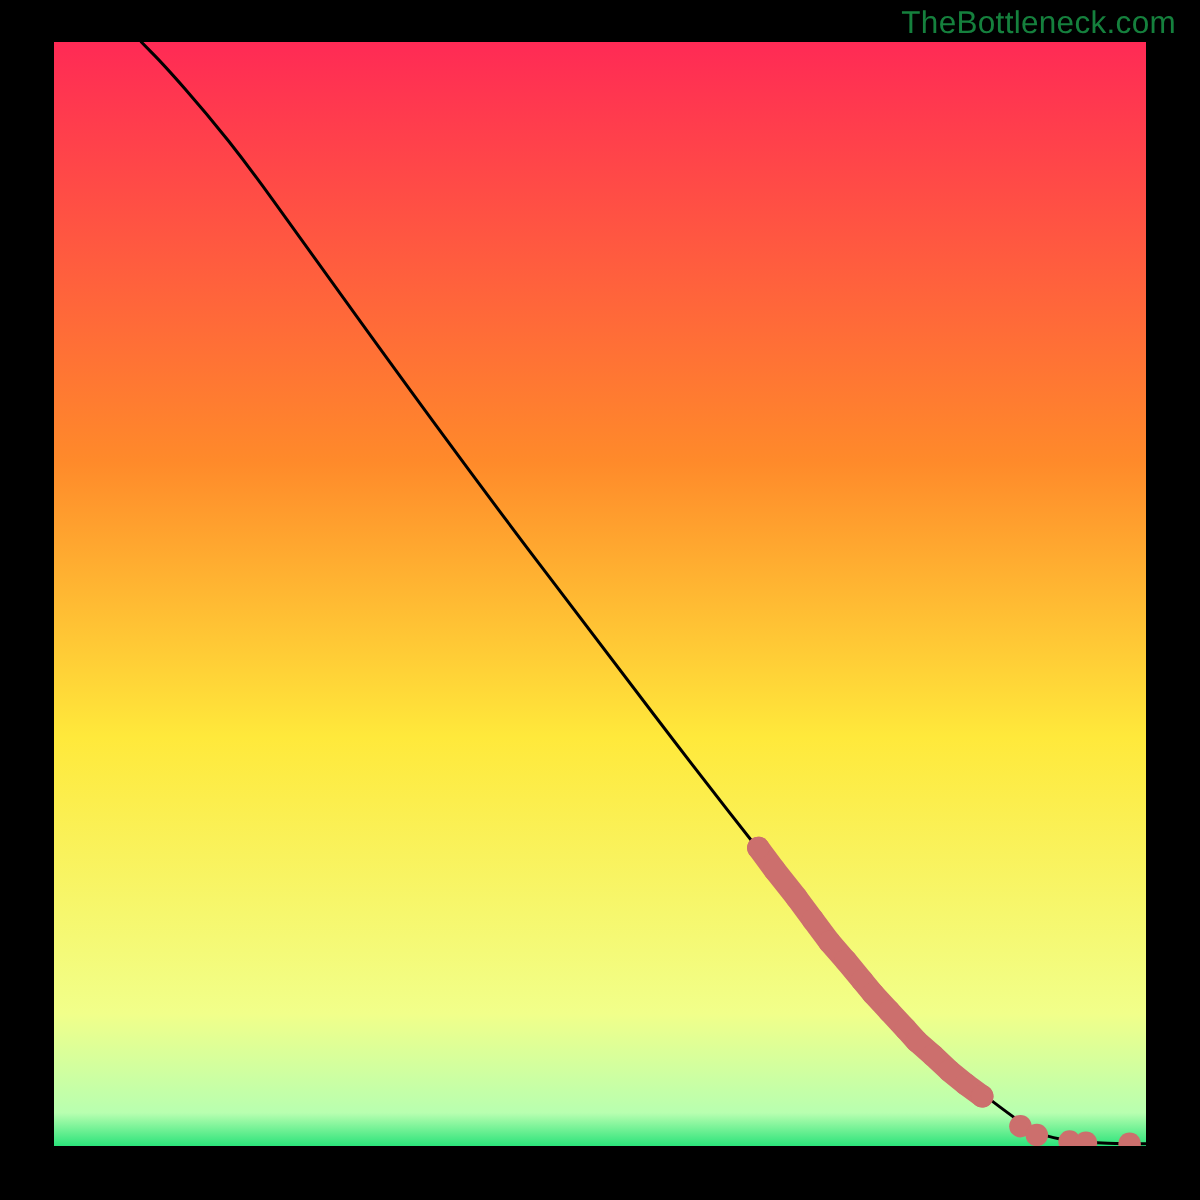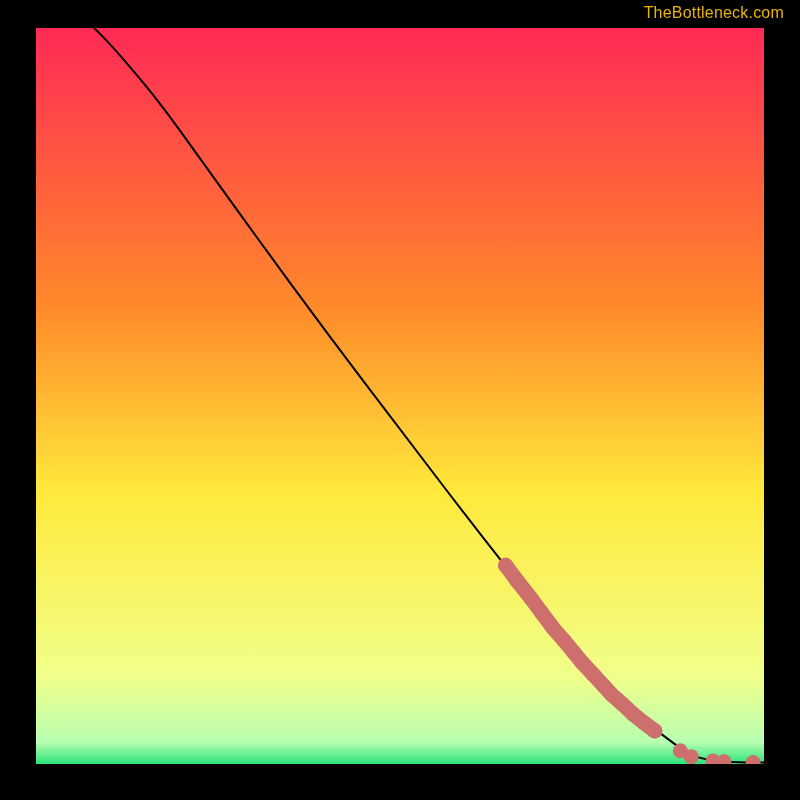--- a/index.html
+++ b/index.html
@@ -14,22 +14,22 @@
   .stage {
     position: relative;
     width: 800px;
     height: 800px;
     background: #000;
   }
   .watermark {
     position: absolute;
     top: 4px;
     right: 16px;
-    color: #eab308;
-    font-size: 16px;
+    color: #15803d;
+    font-size: 21px;
     font-weight: 500;
     letter-spacing: 0.2px;
     user-select: none;
   }
   .plot {
     position: absolute;
     left: 36px;
     top: 28px;
     width: 728px;
     height: 736px;

